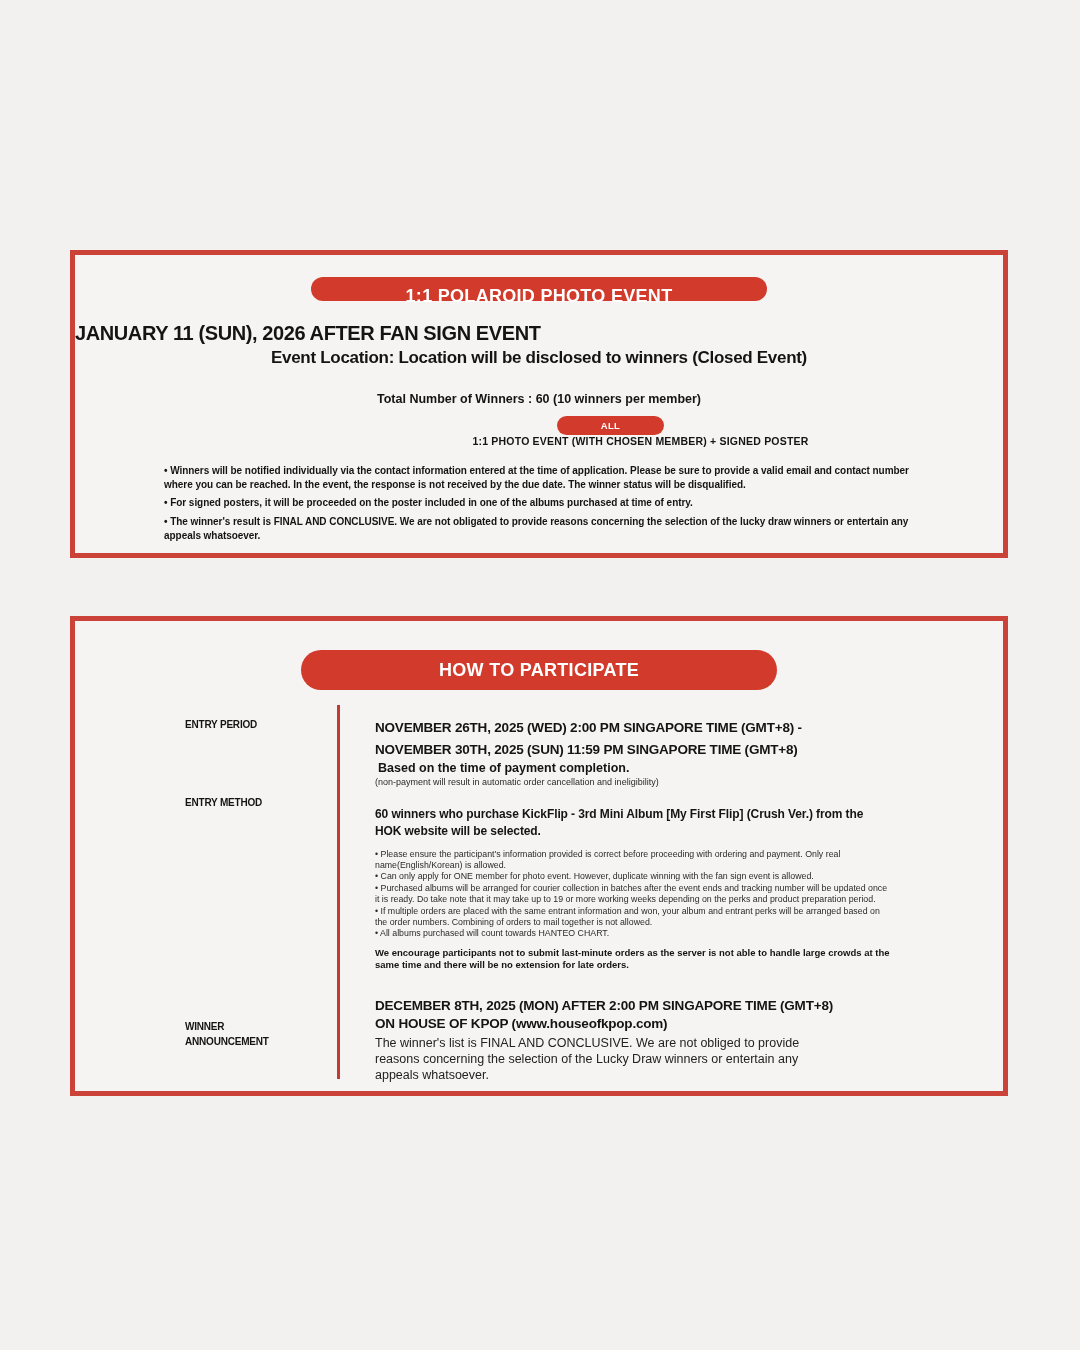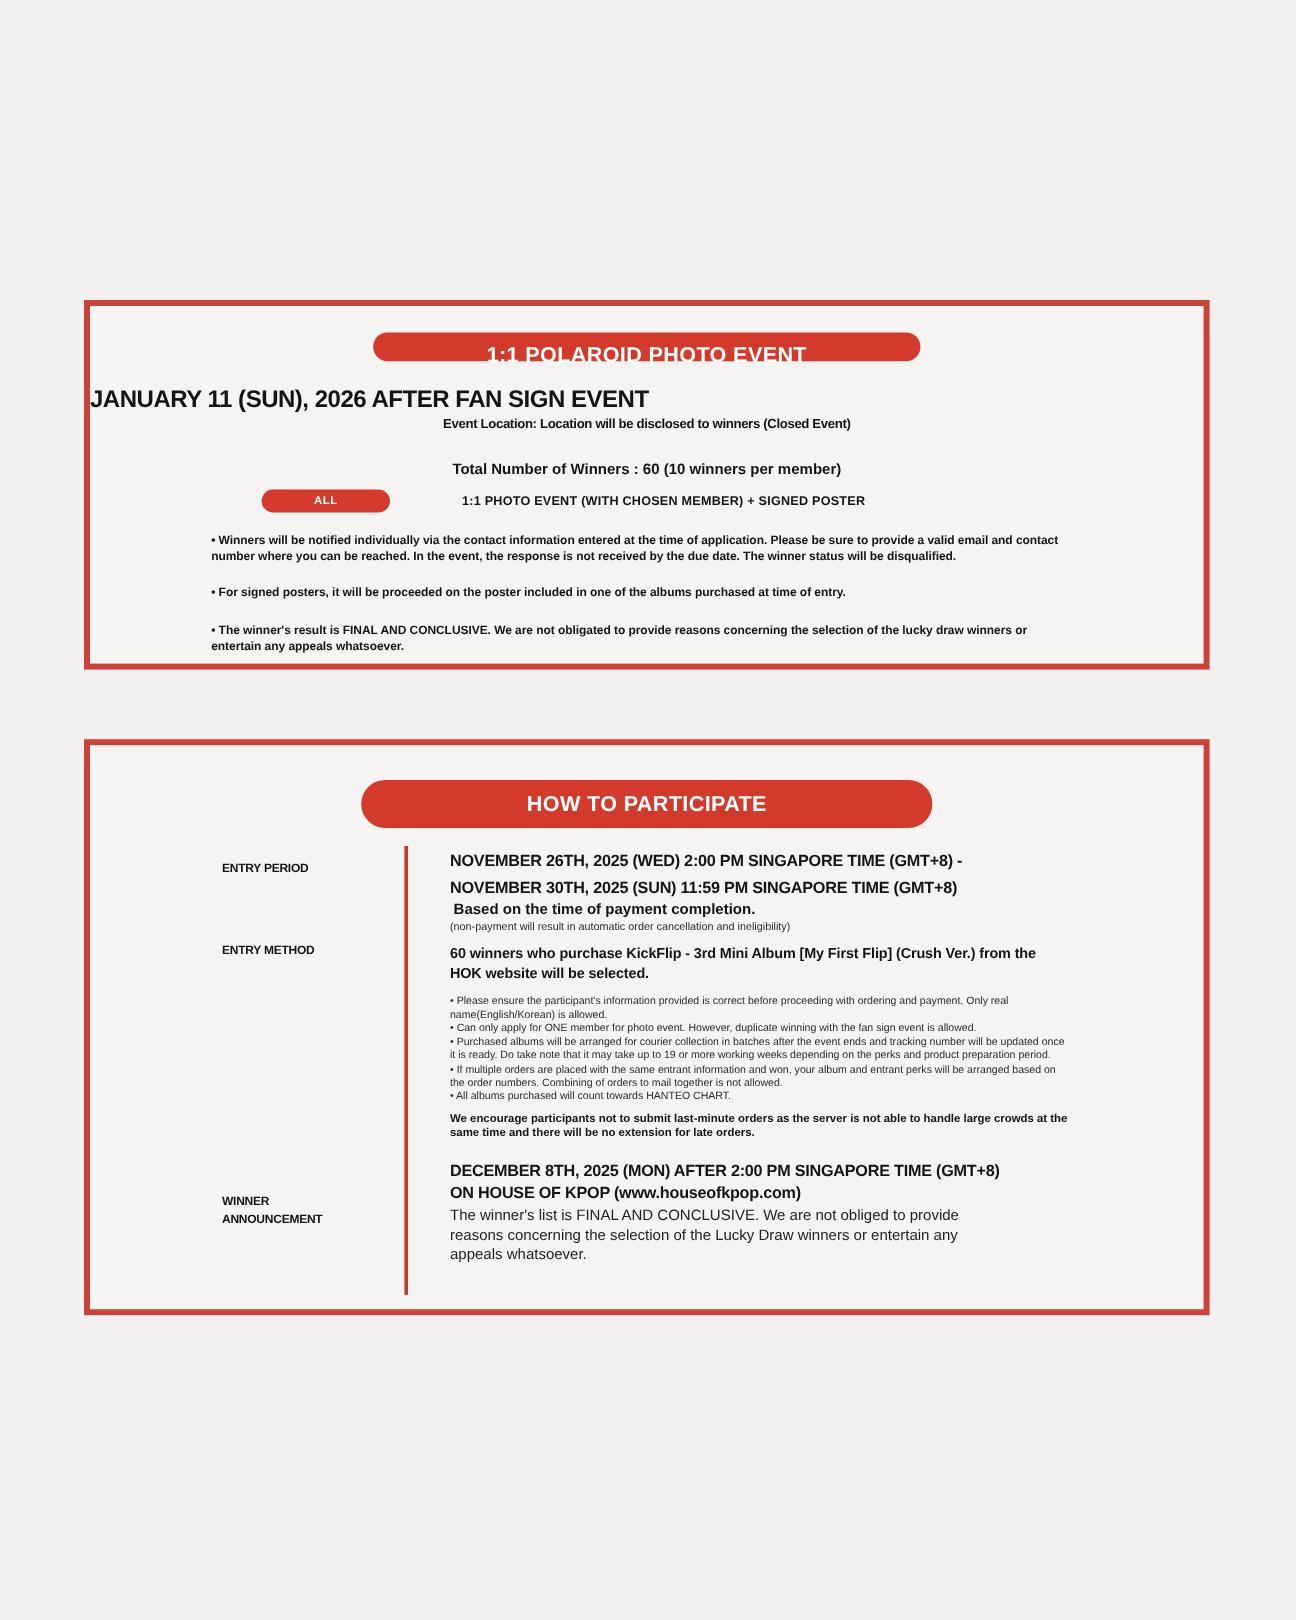--- a/index.html
+++ b/index.html
@@ -43,35 +43,36 @@
 
   .event-title {
     text-align:left;
     font-size:20px;
     font-weight:bold;
     letter-spacing:-0.4px;
     margin-top:21px;
   }
   .event-subtitle {
     text-align:center;
-    font-size:11px;
+    font-size:17px;
     font-weight:bold;
     letter-spacing:-0.3px;
     margin-top:3px;
   }
   .winners-total {
     text-align:center;
     font-size:12.5px;
     font-weight:bold;
     margin-top:24px;
   }
   .all-row {
     display:flex;
     align-items:center;
     margin:10px 0 0 143px;
+    flex-direction:column;
   }
   .all-pill {
     width:107px; height:19px; line-height:19px;
     border-radius:10px;
     background:#d23b2b;
     color:#fff;
     font-size:9.5px;
     font-weight:bold;
     text-align:center;
     letter-spacing:0.4px;
@@ -82,21 +83,21 @@
     font-weight:bold;
     letter-spacing:0.2px;
   }
   .event-notes {
     margin:17px 88px 0 85px;
     font-size:10px;
     font-weight:bold;
     line-height:1.42;
     letter-spacing:-0.05px;
   }
-  .event-notes div { margin:16px; }
+  .event-notes div { margin:4px; }
 
   
   .divider-line {
     position:absolute;
     left:262px;
     top:84px;
     bottom:12px;
     width:3px;
     background:#c23a31;
   }
@@ -107,20 +108,21 @@
     font-weight:bold;
     font-size:10px;
     line-height:1.45;
     letter-spacing:-0.2px;
     flex-shrink:0;
   }
   .row-content {
     flex:1;
     padding-left:38px;
     padding-right:54px;
+    margin-top:10px;
   }
   .row-entry-period { margin-top:17px; }
   .row-entry-period .row-label { padding-top:11px; }
   .row-where { margin-top:12px; }
   .row-method { margin-top:8px; }
   .row-winner { margin-top:16px;align-items:center; }
 
   .date-heading {
     font-size:13.5px;
     font-weight:bold;

